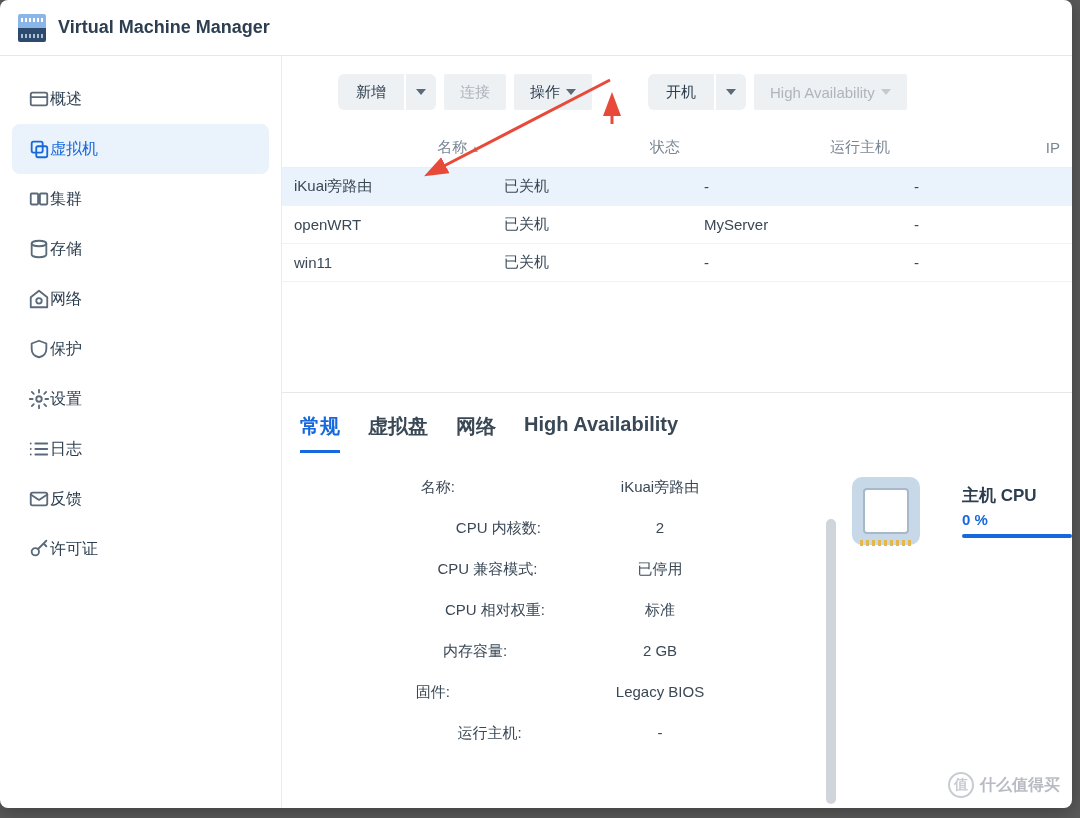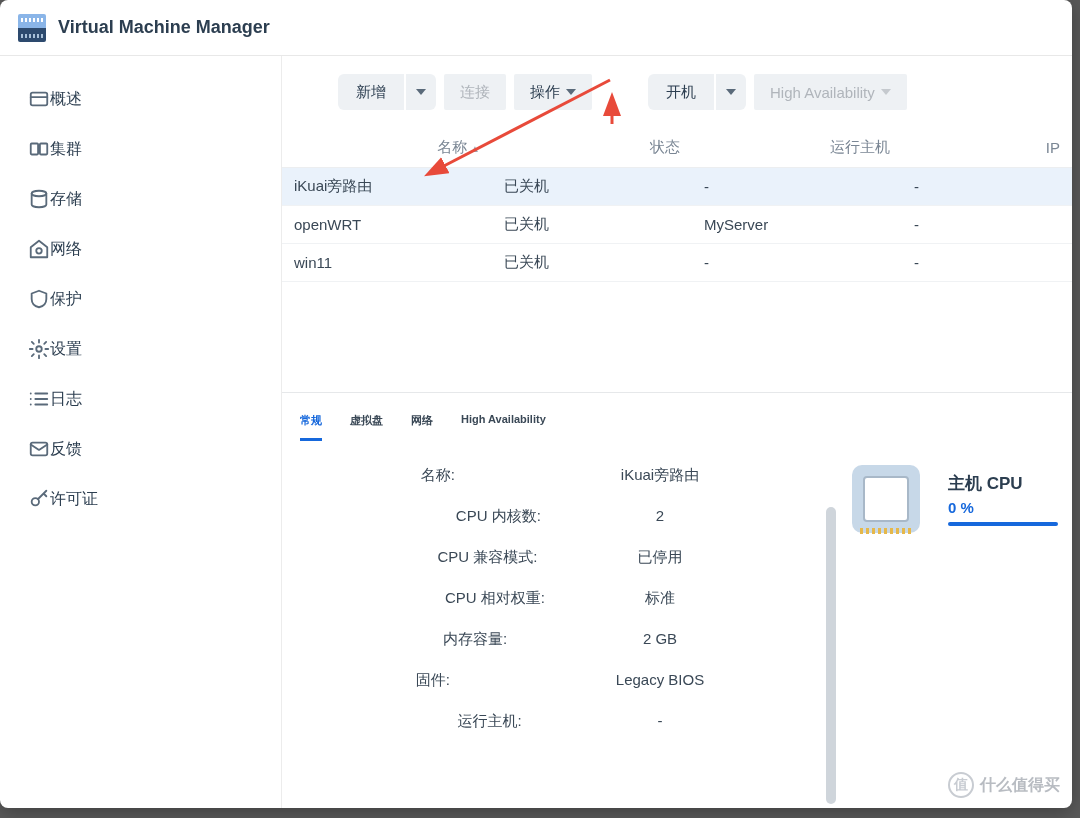--- a/index.html
+++ b/index.html
@@ -42,33 +42,33 @@
     .table th.sorted::after { content:" ▲"; font-size: 10px; color: #9aa4af; }
     .table td { padding: 9px 12px; font-size: 15px; color: #3a4856; border-bottom: 1px solid #f0f2f4; }
     .table tr.selected td { background: #eaf2fb; }
 
     
     .arrows { position: absolute; inset: 0; pointer-events: none; }
 
     
     .detail { margin-top: 110px; border-top: 1px solid #e6e8ea; display: flex; flex-direction: column; flex: 1; min-height: 0; position: relative; }
     .tabs { display: flex; gap: 28px; padding: 10px 18px 0; }
-    .tab { padding: 10px 0; font-size: 11px; font-weight: 700; color: #3a4856; cursor: pointer; }
+    .tab { padding: 10px 0; font-size: 20px; font-weight: 700; color: #3a4856; cursor: pointer; }
     .tab.active { color: #1668dc; border-bottom: 3px solid #1668dc; }
 
     
     .spec-wrap { flex: 1; overflow: hidden; display: flex; padding: 14px 0 0 18px; position: relative; }
     .spec-scroll { position: absolute; right: 236px; top: 66px; bottom: 4px; width: 10px; background: #cfd5db; border-radius: 5px; }
     .spec-list { width: 520px; }
     .spec-row { display: flex; padding: 11px 0; font-size: 15px; color: #3a4856; justify-content: center; }
     .spec-row .k { width: 200px; }
 
     
     .stats { margin-left: auto; padding: 10px 0 0 0; width: 220px; }
-    .stat { display: flex; gap: 28px; align-items: center; margin-bottom: 80px; }
+    .stat { display: flex; gap: 28px; align-items: center; margin-bottom: 80px; justify-content: space-between; }
     .stat .label { font-weight: 700; font-size: 17px; color: #2c3e50; }
     .stat .val { color: #1668dc; font-weight: 700; font-size: 15px; margin-top: 4px; }
     .stat .val.mem .g { color: #28a55a; } .stat .val.mem .s { color: #9aa4af; }
     .stat .bar { width: 110px; height: 4px; background: #1668dc; border-radius: 2px; margin-top: 6px; }
     .stat .bar.mem { background: #28a55a; }
     .cpu-ic, .mem-ic { width: 68px; height: 68px; border-radius: 10px; position: relative; }
     .cpu-ic { background: #c7d8e8; display:flex; align-items:center; justify-content:center; }
     .cpu-ic::after { content:""; width: 42px; height: 42px; background: #fff; border: 2px solid #a8b8c8; border-radius: 4px; }
     .cpu-ic::before { content:""; position:absolute; bottom:-1px; left:8px; right:8px; height:6px; background: repeating-linear-gradient(90deg,#e6b84a 0 3px,transparent 3px 6px); }
     .mem-ic { background: #5a9048; display:flex; align-items:center; justify-content:center; }
@@ -96,20 +96,29 @@
 
     <div class="sidebar">
       <div class="nav-item">
         <span class="icon">
             <svg class="i" viewBox="0 0 24 24">
               <rect x="3" y="5" width="18" height="14" rx="2"></rect>
               <path d="M3 10h18"></path>
             </svg>
           </span>
         <span>概述</span>
+      </div>
+      <div class="nav-item active">
+        <span class="icon">
+            <svg class="i" viewBox="0 0 24 24">
+              <rect x="4" y="4" width="12" height="12" rx="2"></rect>
+              <rect x="9" y="9" width="12" height="12" rx="2"></rect>
+            </svg>
+          </span>
+        <span>虚拟机</span>
       </div>
       <div class="nav-item">
         <span class="icon">
             <svg class="i" viewBox="0 0 24 24">
               <rect x="3" y="6" width="8" height="12" rx="1"></rect>
               <rect x="13" y="6" width="8" height="12" rx="1"></rect>
             </svg>
           </span>
         <span>集群</span>
       </div>

